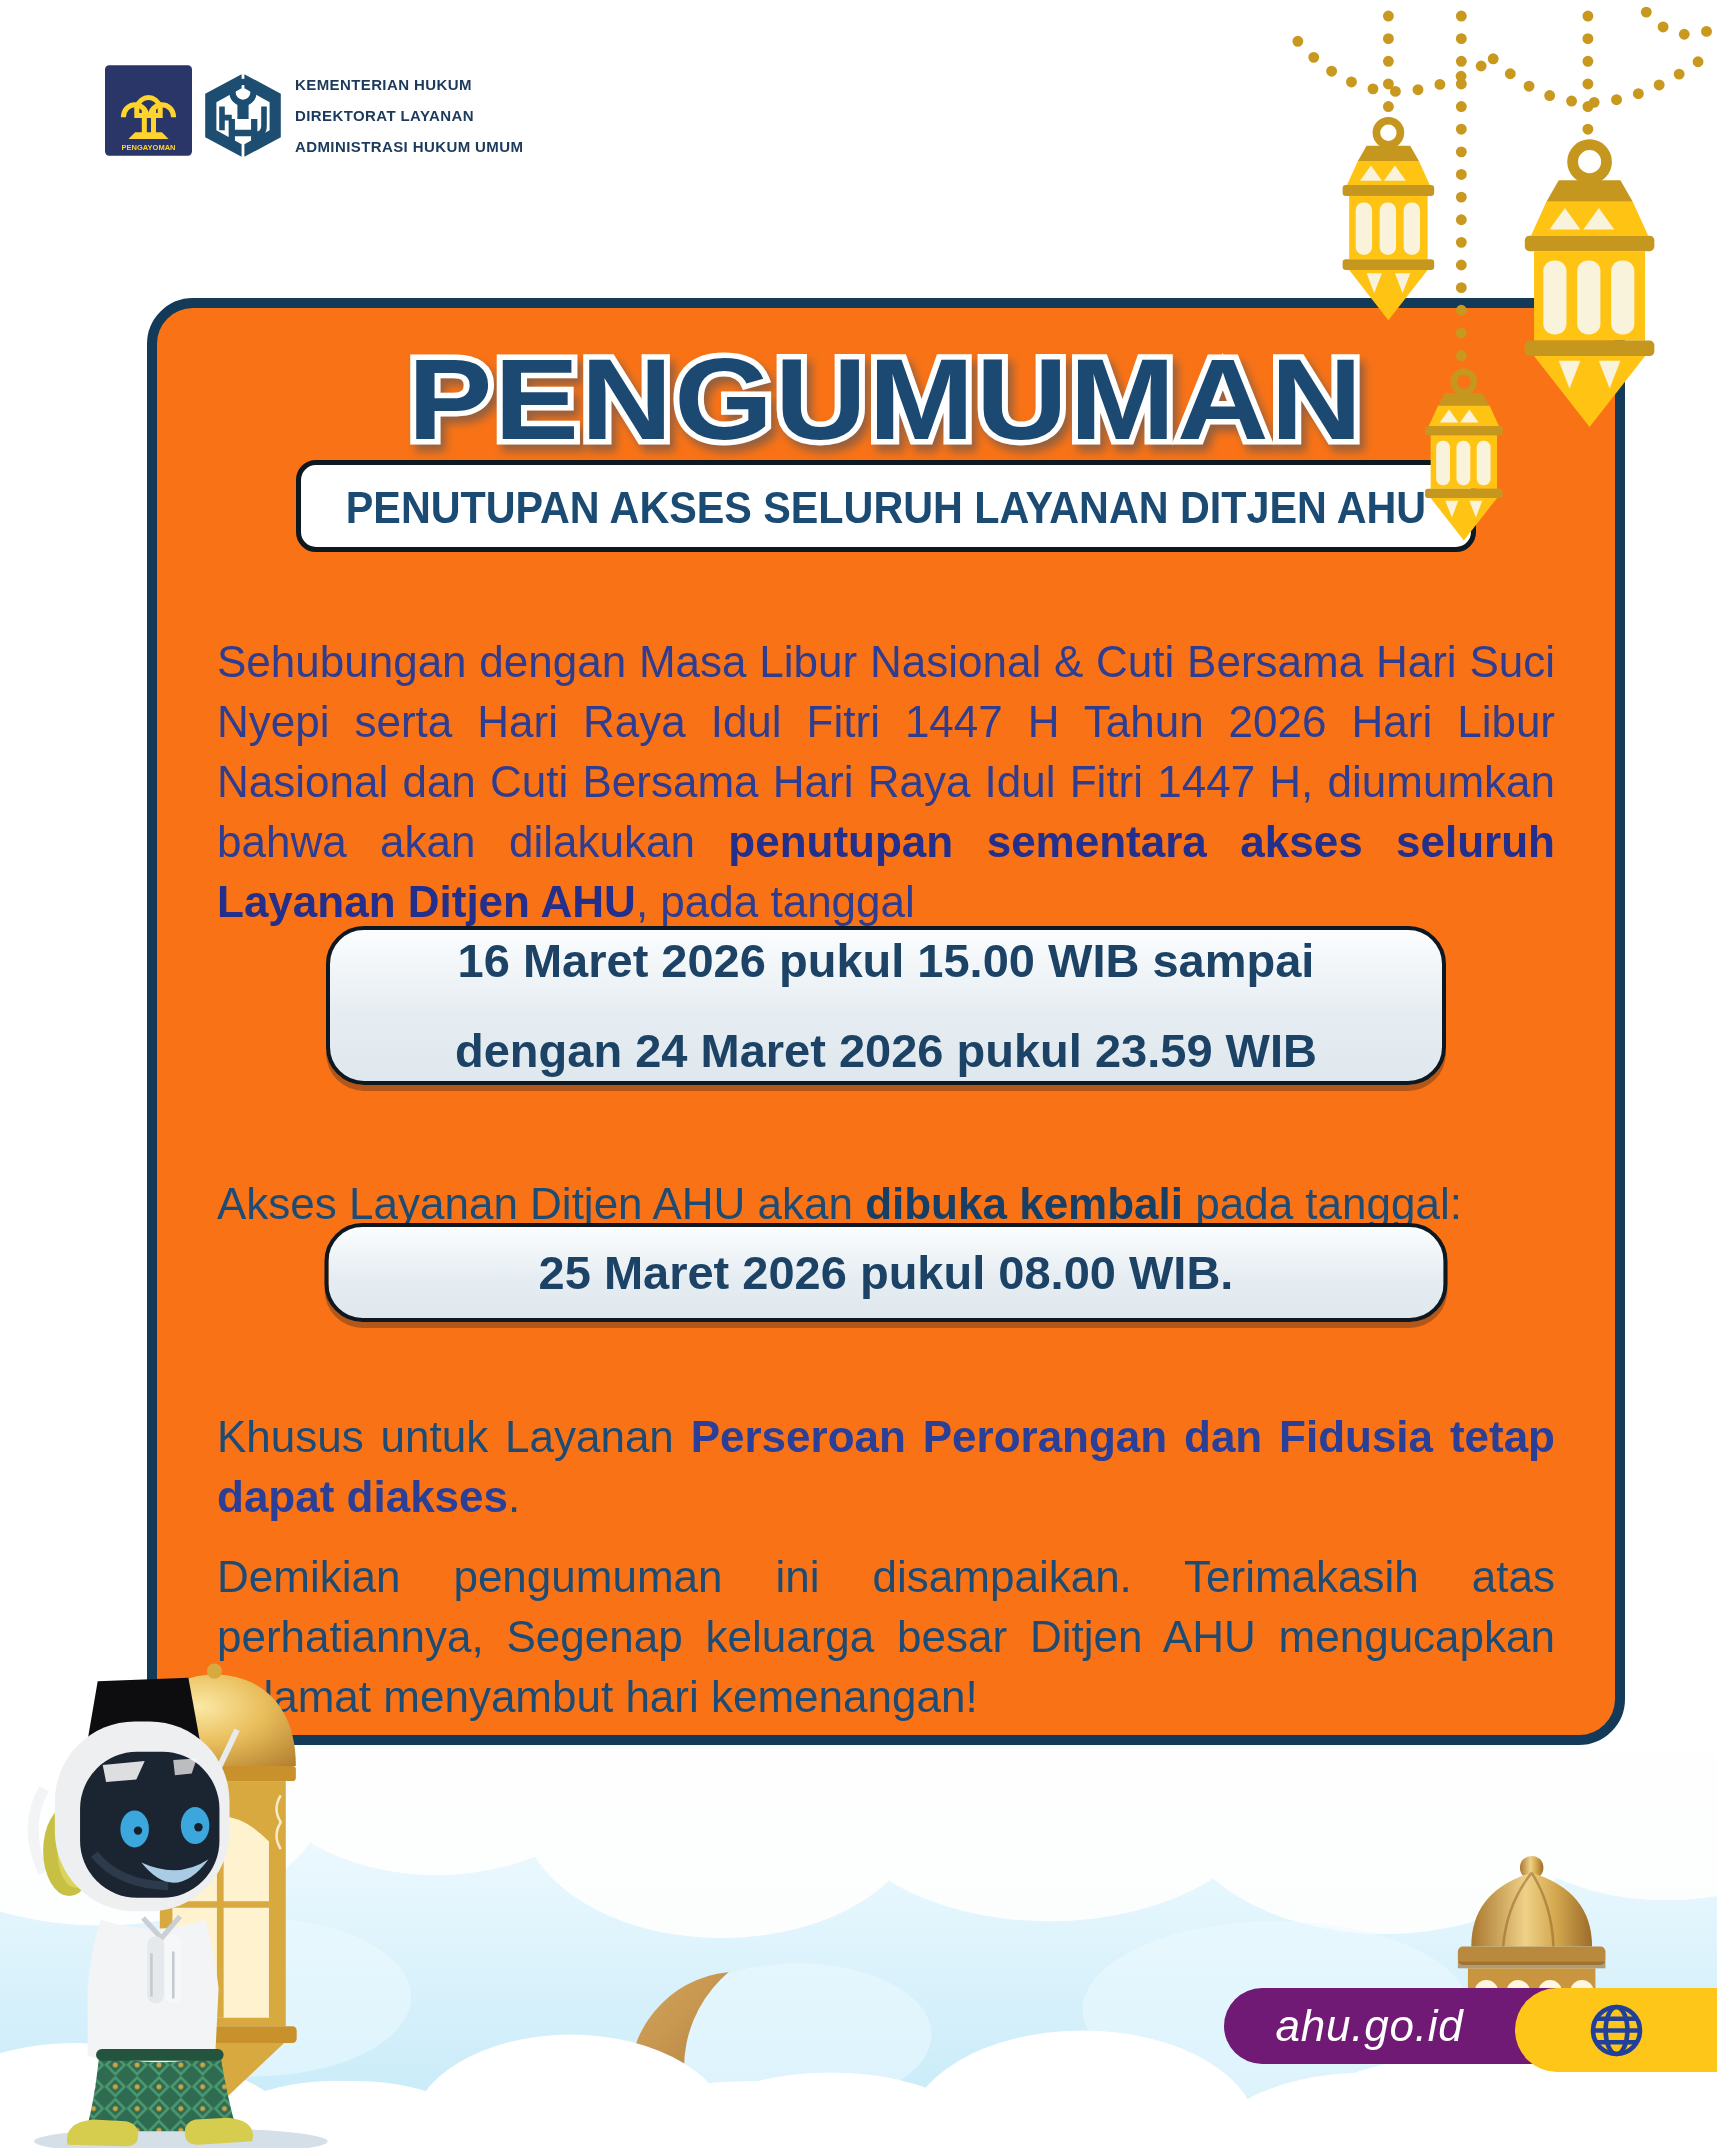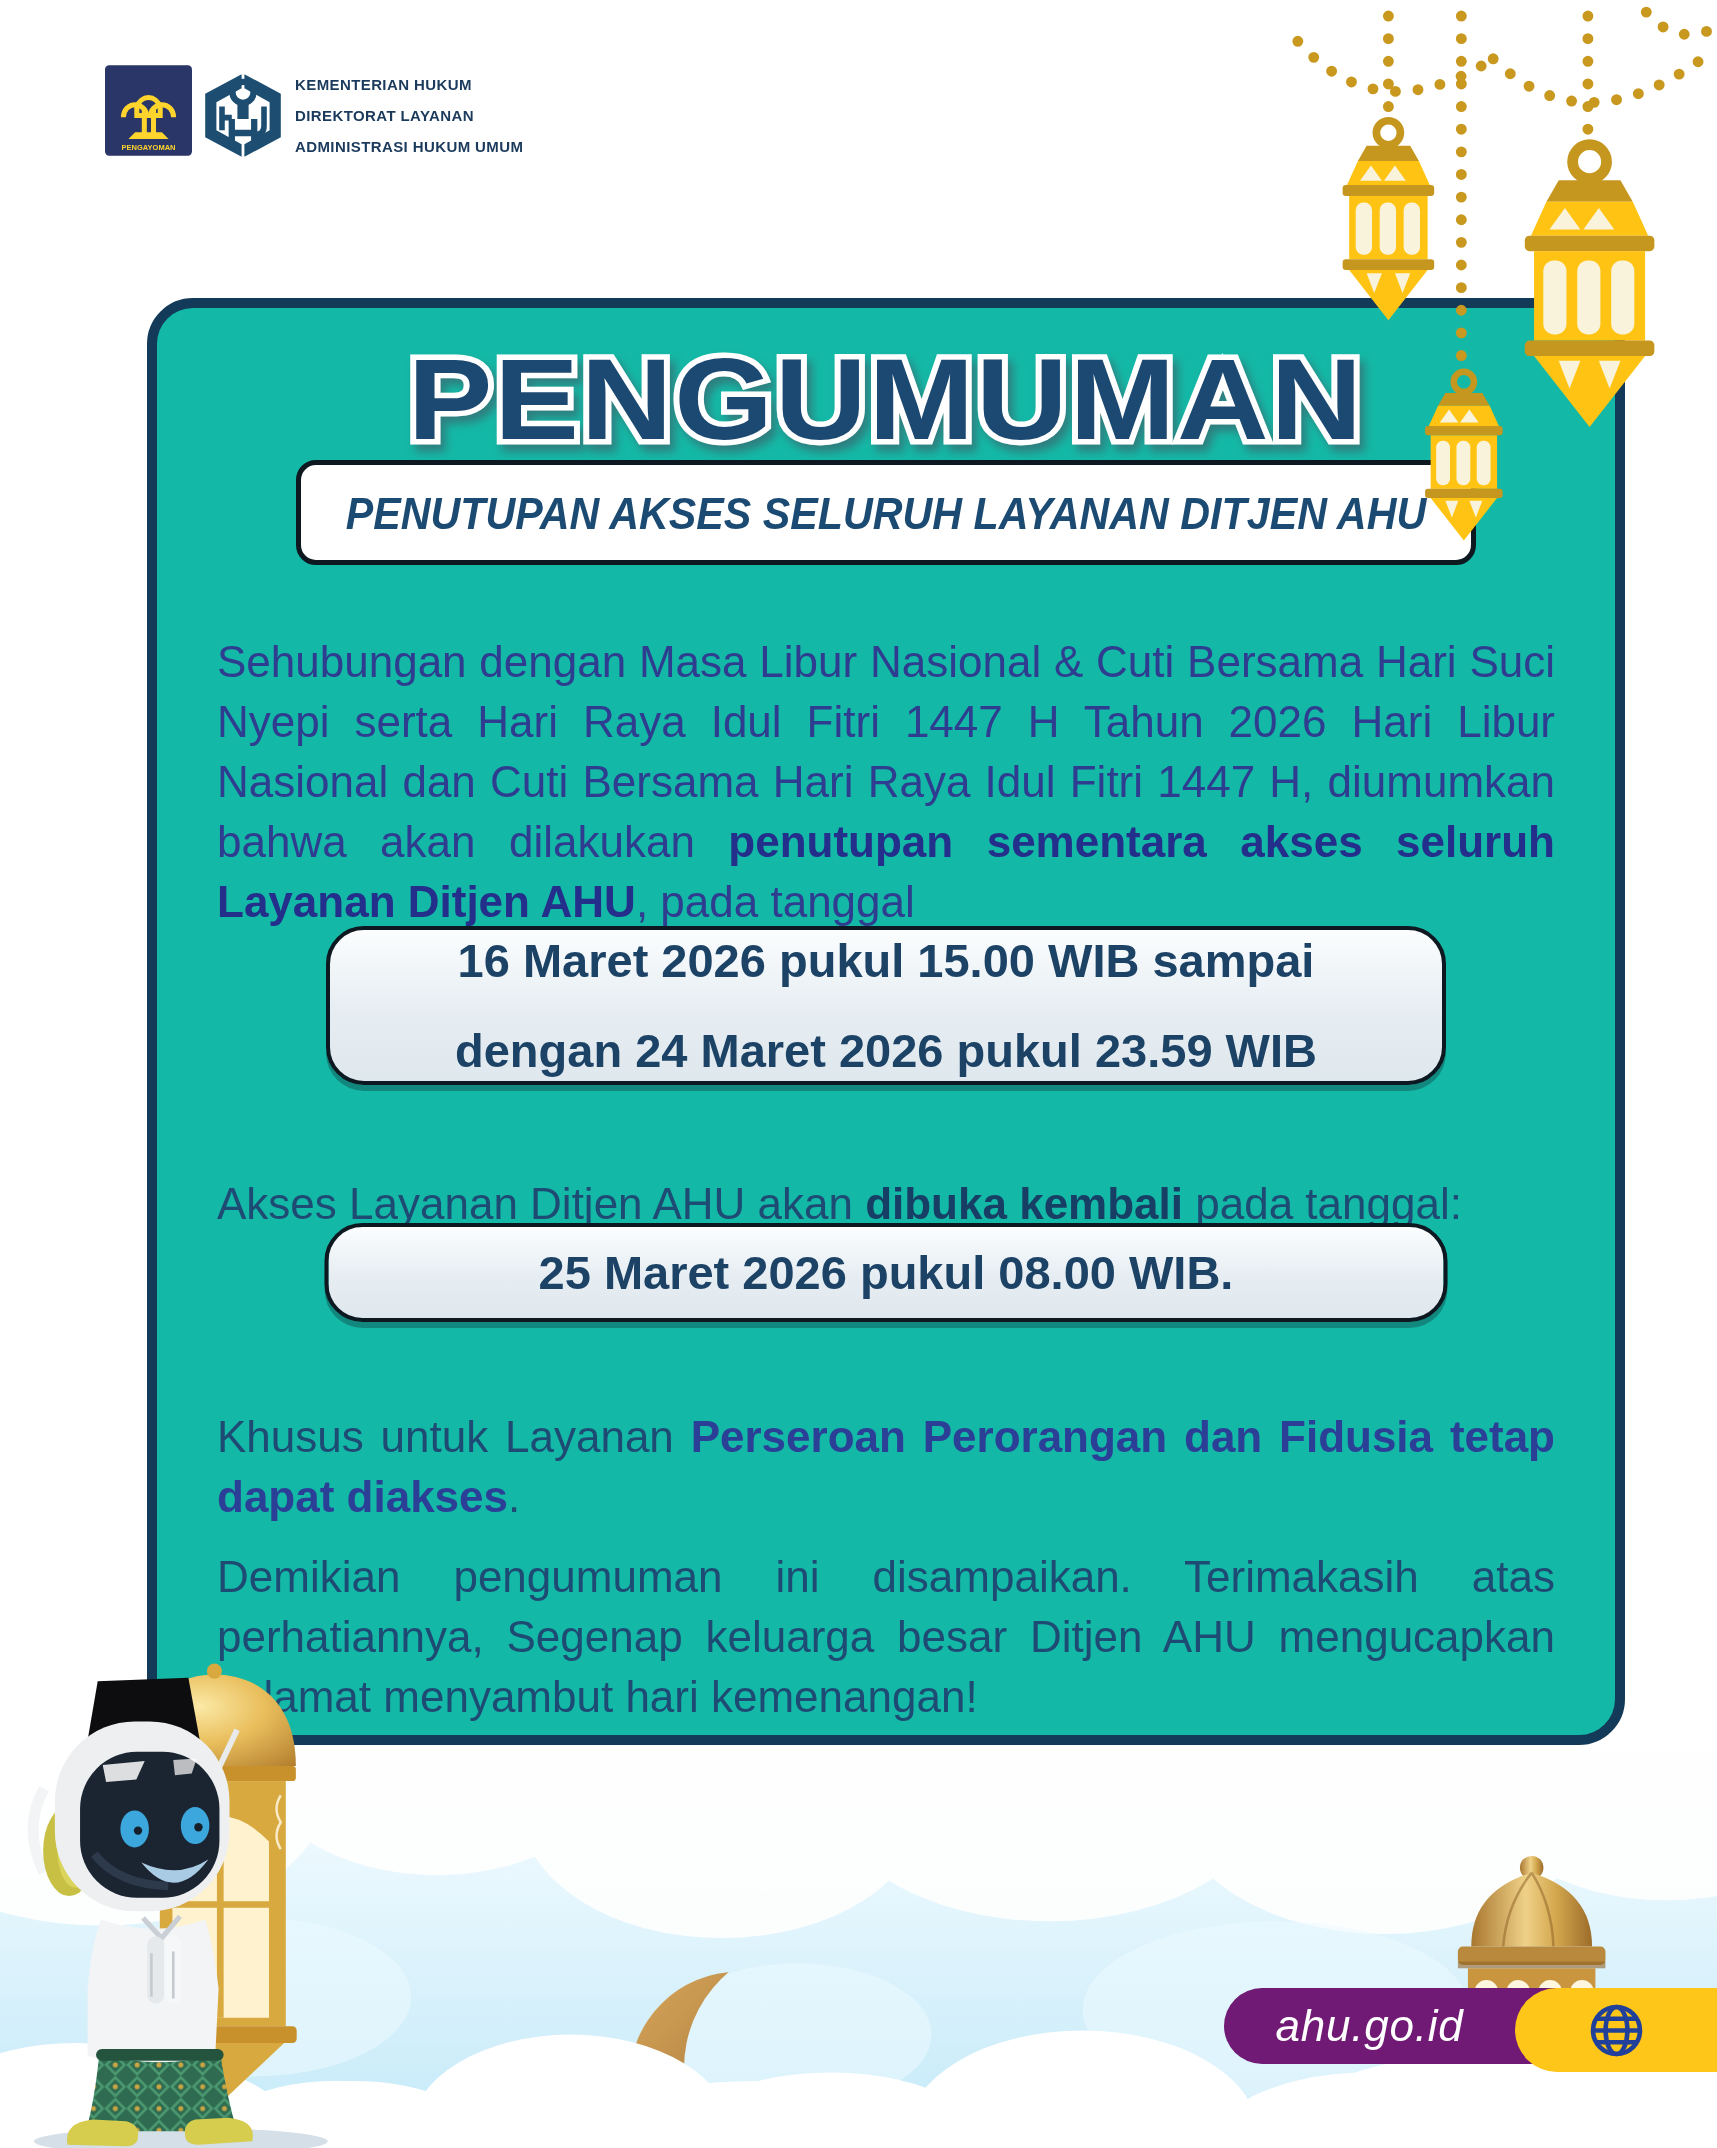--- a/index.html
+++ b/index.html
@@ -10,27 +10,27 @@
     background:#ffffff;
     font-family:"Liberation Sans", sans-serif;
   }
   
   .hdr-logo-pengayoman{position:absolute;left:105px;top:65px;width:87px;height:91px;z-index:4;}
   .hdr-logo-ahu{position:absolute;left:201px;top:65px;width:84px;height:94px;z-index:4;}
   .hdr-text{position:absolute;left:295px;top:69px;z-index:4;
     color:#1B3A5C;font-weight:bold;font-size:15px;line-height:31px;letter-spacing:0.4px;}
   
   .card{position:absolute;left:147px;top:298px;width:1478px;height:1447px;
-    box-sizing:border-box;background:#14b8a6;border:10px solid #133A58;border-radius:46px;z-index:1;}
+    box-sizing:border-box;background:#f97316;border:10px solid #133A58;border-radius:46px;z-index:1;}
   .title-svg{position:absolute;left:0;top:15px;width:1458px;height:151px;
     filter:drop-shadow(5.9px 7.6px 4.2px rgba(70,80,95,.55));}
   .subtitle-box{position:absolute;top:152px;left:50%;transform:translateX(-50%);
-    width:1180px;height:105px;box-sizing:border-box;background:#ffffff;
+    width:1180px;height:92px;box-sizing:border-box;background:#ffffff;
     border:5.9px solid #0D1820;border-radius:20px;
-    display:flex;align-items:center;justify-content:center;font-style:italic;}
+    display:flex;align-items:center;justify-content:center;}
   .para{position:absolute;left:60px;width:1338px;text-align:justify;
     font-size:44px;line-height:60px;margin-top:43px;}
   .indigo{color:#2E3D8F;} .indigo b{color:#232F8B;}
   .steel{color:#1E4B74;}
   .p-intro{top:281px;}
   .p-reopen{top:823px;text-align:left;} .p-reopen b{color:#173F66;}
   .p-exception{top:1056px;} .p-exception b{color:#2B3F97;}
   .p-closing{top:1196px;}
   .date-box{position:absolute;left:50%;transform:translateX(-50%);
     box-sizing:border-box;background:linear-gradient(180deg,#FBFDFE 0%,#E6EDF2 55%,#DFE8EE 100%);

